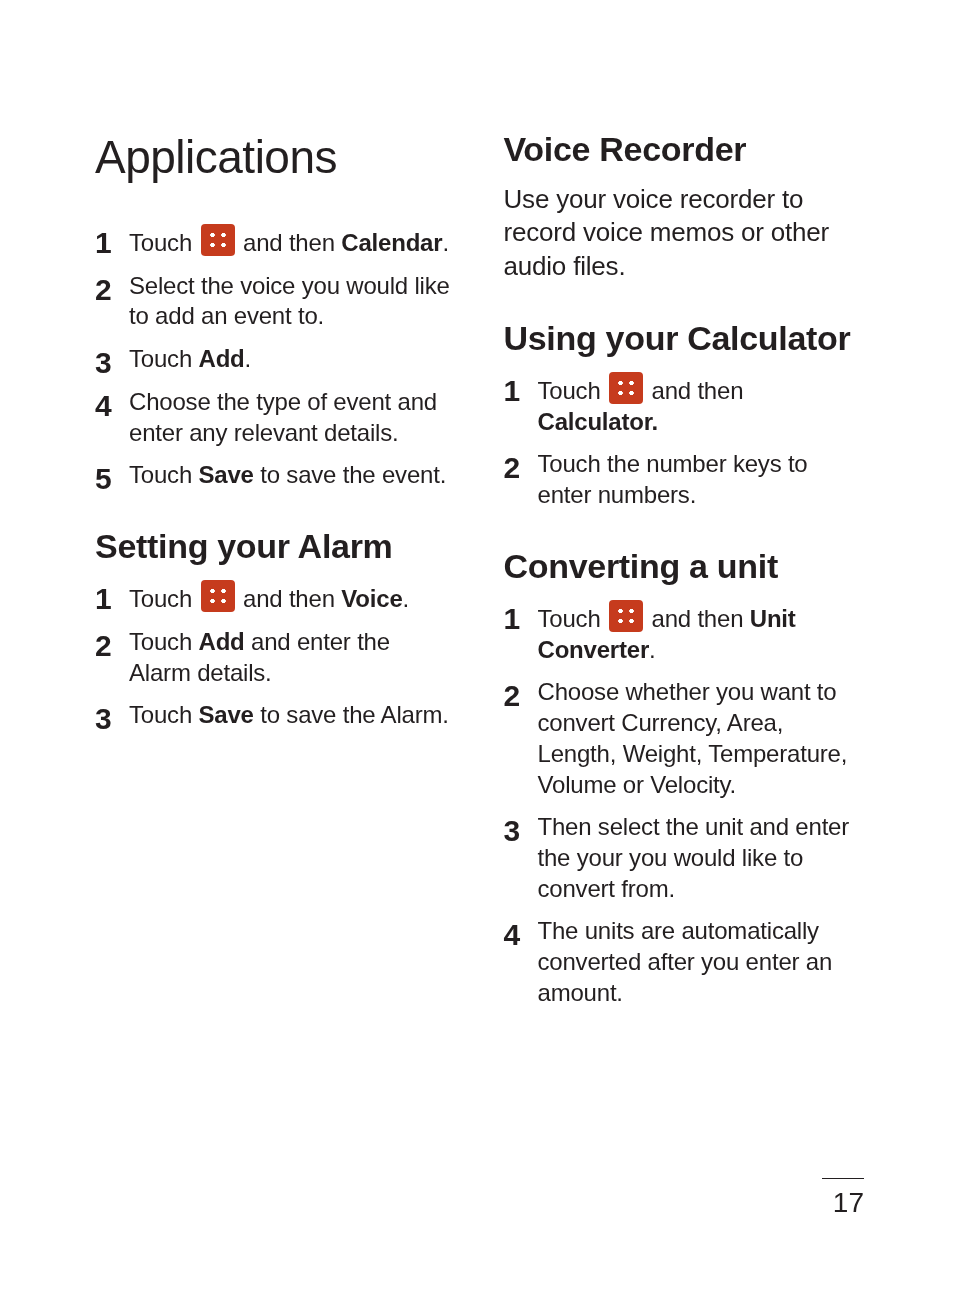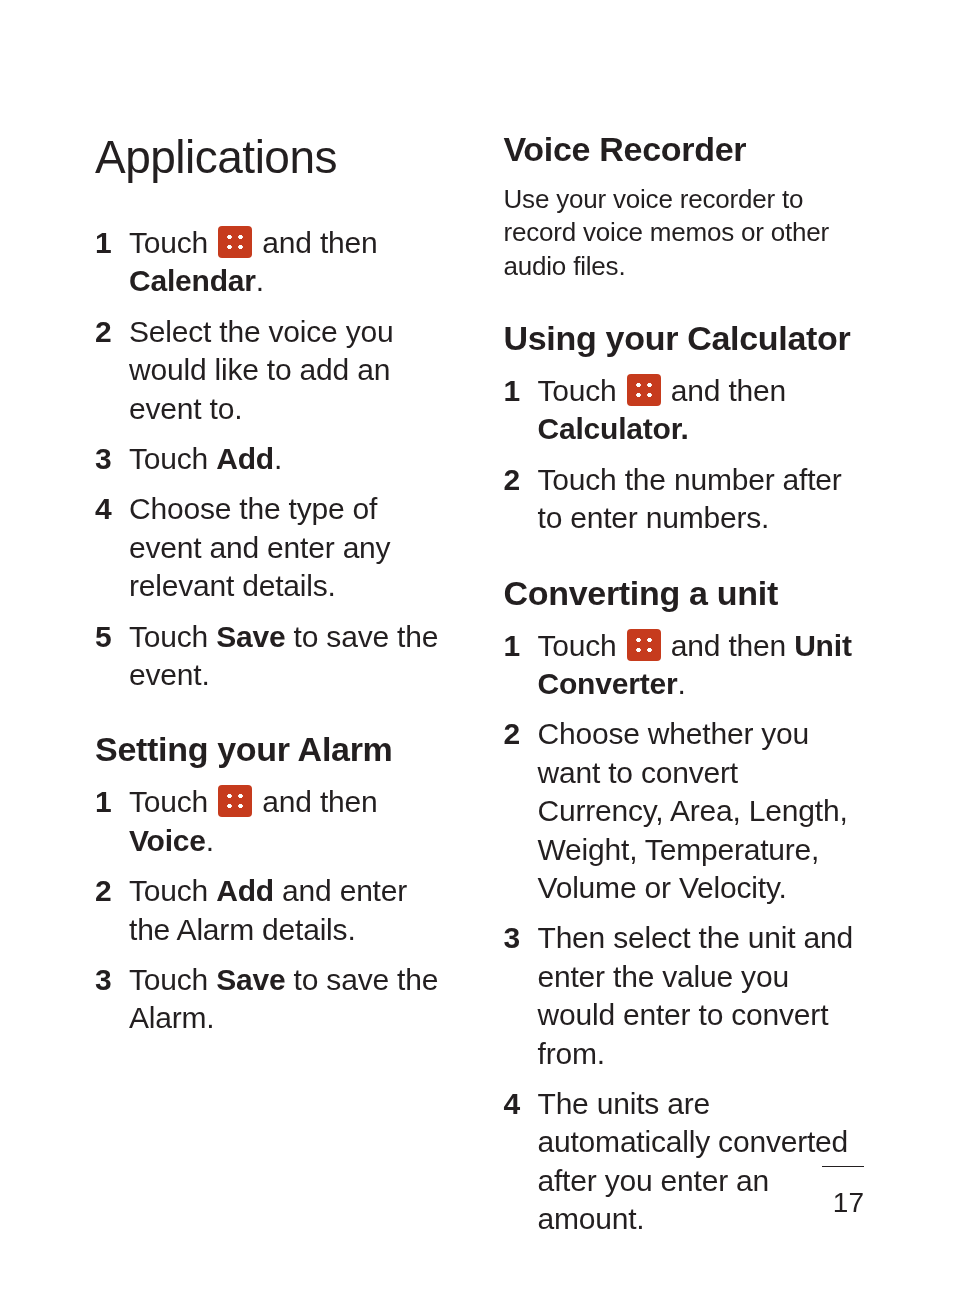--- a/index.html
+++ b/index.html
@@ -30,21 +30,21 @@
     font-weight: 700;
     letter-spacing: -0.3px;
     line-height: 1.15;
     margin-bottom: 14px;
     font-stretch: condensed;
   }
   .section { margin-bottom: 36px; }
   ol.steps {
     list-style: none;
     counter-reset: step;
-    font-size: 30px;
+    font-size: 24px;
     font-weight: 300;
     line-height: 1.28;
     letter-spacing: -0.2px;
   }
   ol.steps > li {
     counter-increment: step;
     position: relative;
     padding-left: 34px;
     margin-bottom: 12px;
   }
@@ -85,21 +85,21 @@
       radial-gradient(circle, #fff 2px, transparent 2.5px) 100% 100% / 50% 50%;
     background-repeat: no-repeat;
   }
   .pagenum {
     position: absolute;
     right: 90px;
     bottom: 72px;
     font-size: 28px;
     font-weight: 300;
     border-top: 1.5px solid #231f20;
-    padding-top: 20px;
+    padding-top: 8px;
     width: 42px;
     text-align: right;
     letter-spacing: 0;
   }
 </style>
 </head>
 <body>
 
 <div class="page">
 
@@ -144,32 +144,32 @@
       <h2>Voice Recorder</h2>
       <p class="body">Use your voice recorder to record voice memos or other audio files.</p>
     </div>
 
     <div class="section">
       <h2>Using your Calculator</h2>
       <ol class="steps">
         <li>
           <span>Touch </span><span class="apps-icon"></span><span> and then </span><span class="bold">Calculator.</span><span></span>
         </li>
-        <li><span>Touch the number after to enter numbers.</span></li>
+        <li><span>Touch the number keys to enter numbers.</span></li>
       </ol>
     </div>
 
     <div class="section">
       <h2>Converting a unit</h2>
       <ol class="steps">
         <li>
           <span>Touch </span><span class="apps-icon"></span><span> and then </span><span class="bold">Unit Converter</span><span>.</span>
         </li>
         <li><span>Choose whether you want to convert Currency, Area, Length, Weight, Temperature, Volume or Velocity.</span></li>
-        <li><span>Then select the unit and enter the value you would enter to convert from.</span></li>
+        <li><span>Then select the unit and enter the your you would like to convert from.</span></li>
         <li><span>The units are automatically converted after you enter an amount.</span></li>
       </ol>
     </div>
   </div>
 
 </div>
 
 <div class="pagenum">17</div>
 
 </body></html>

